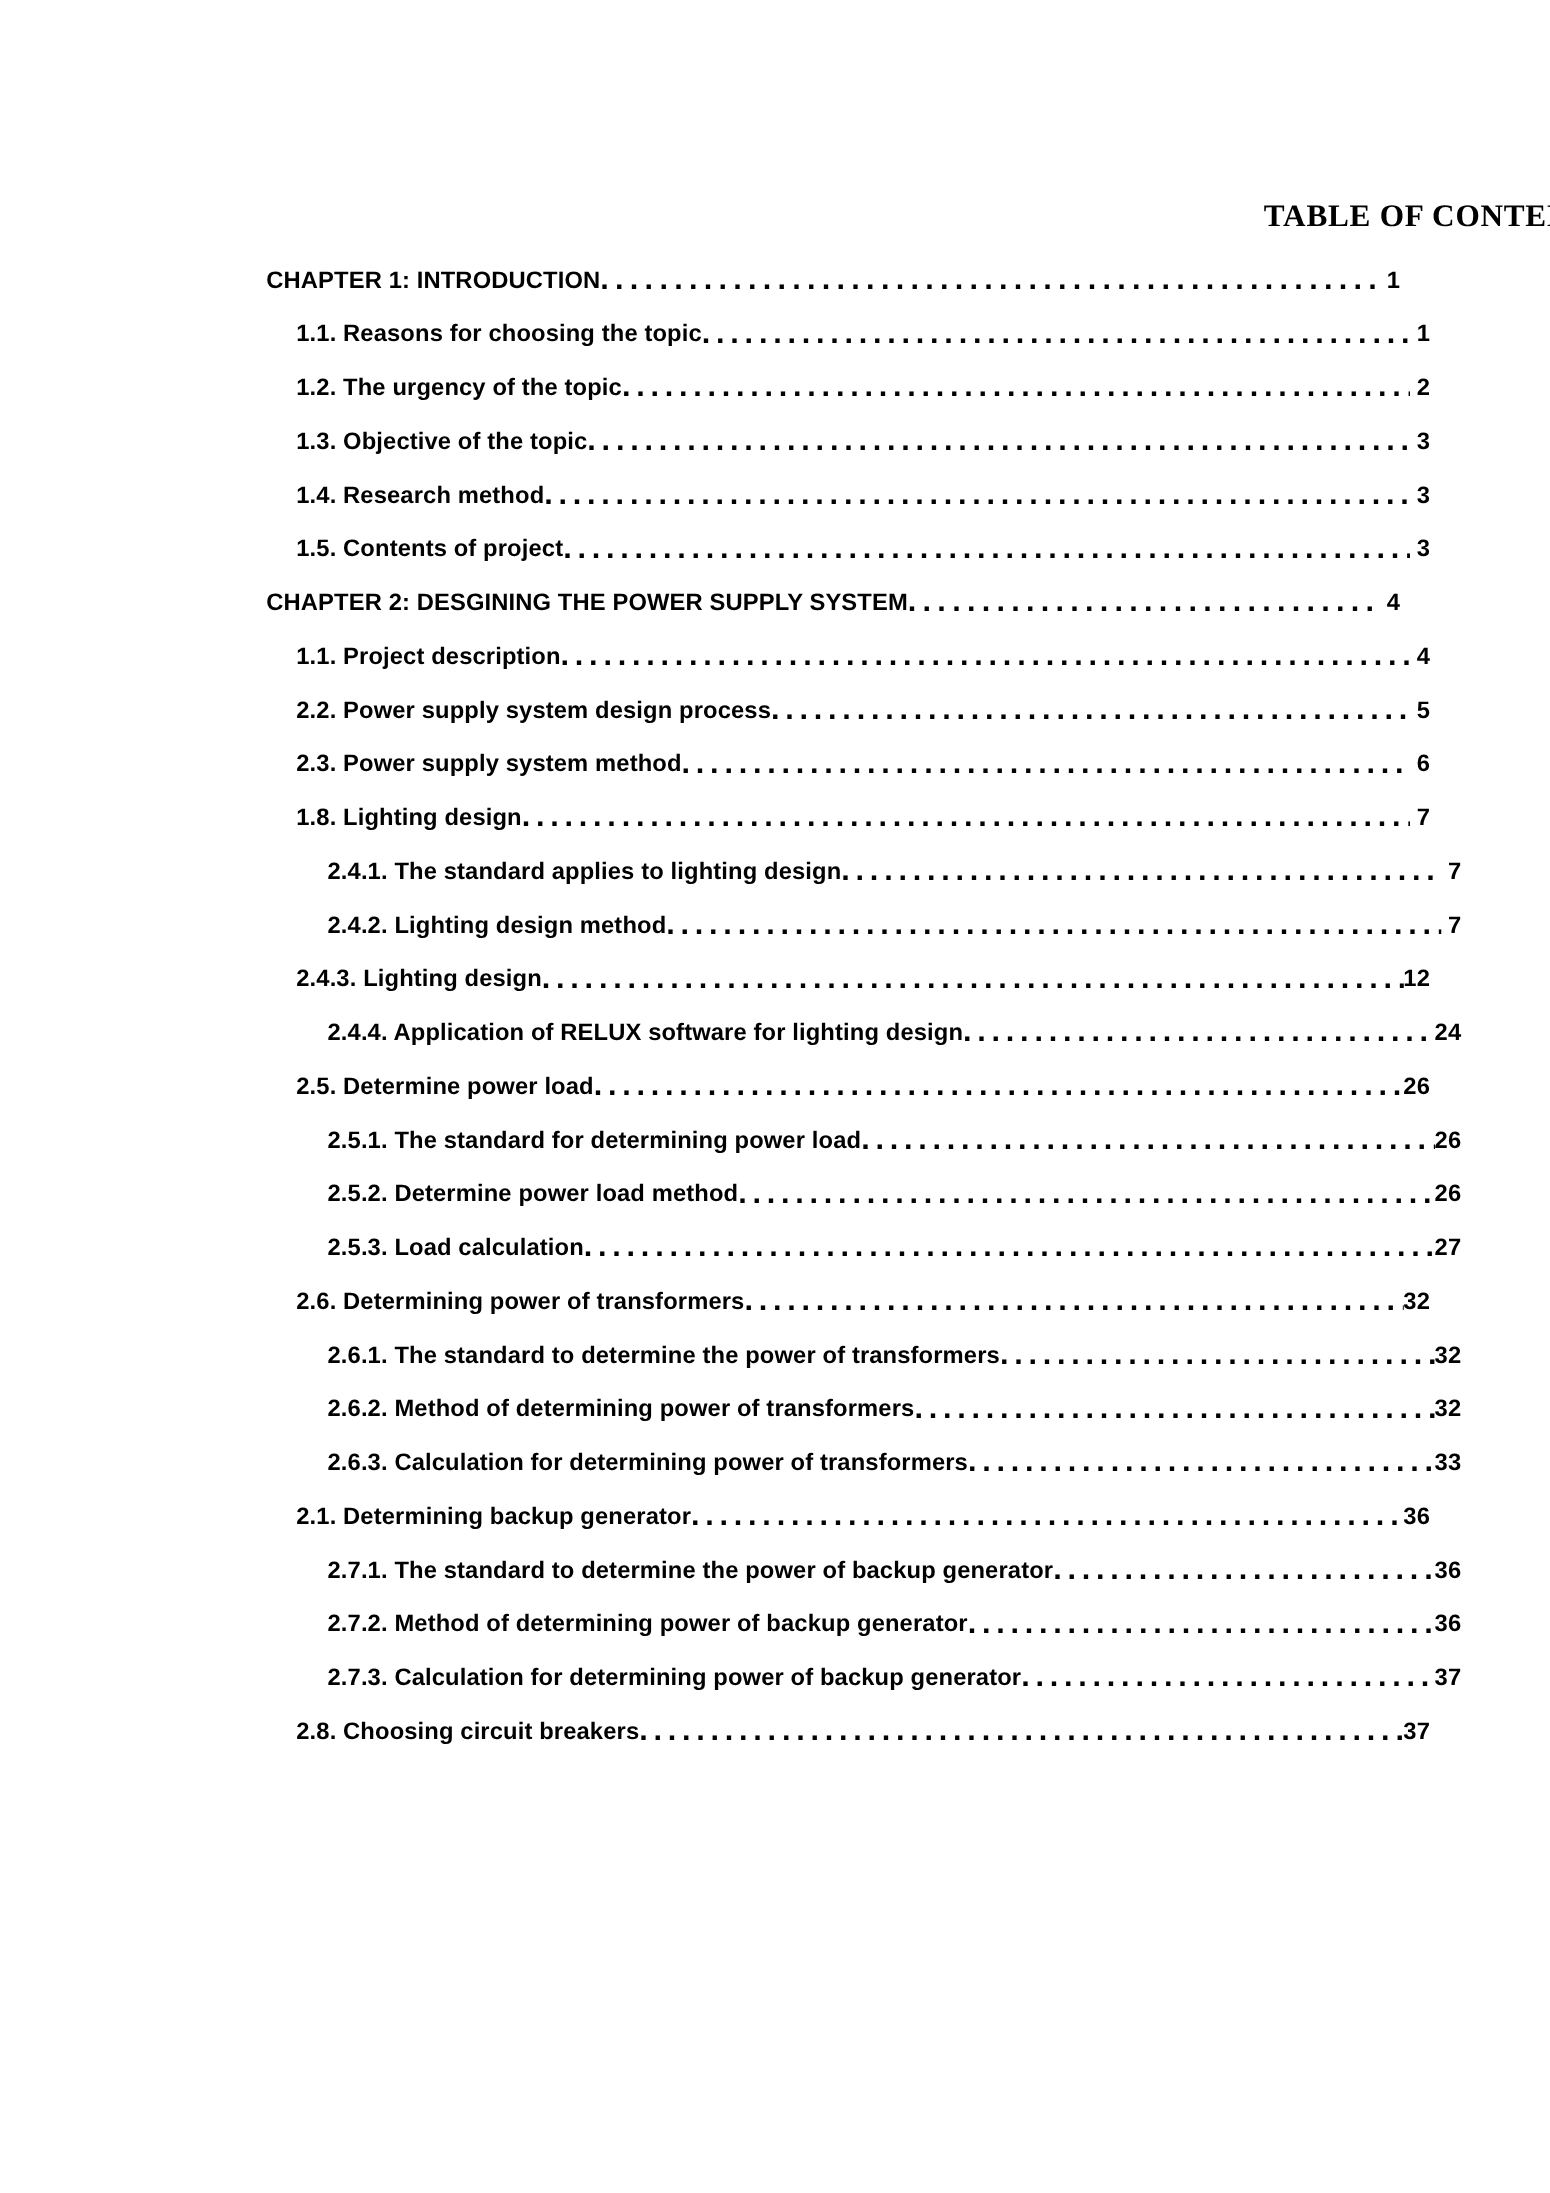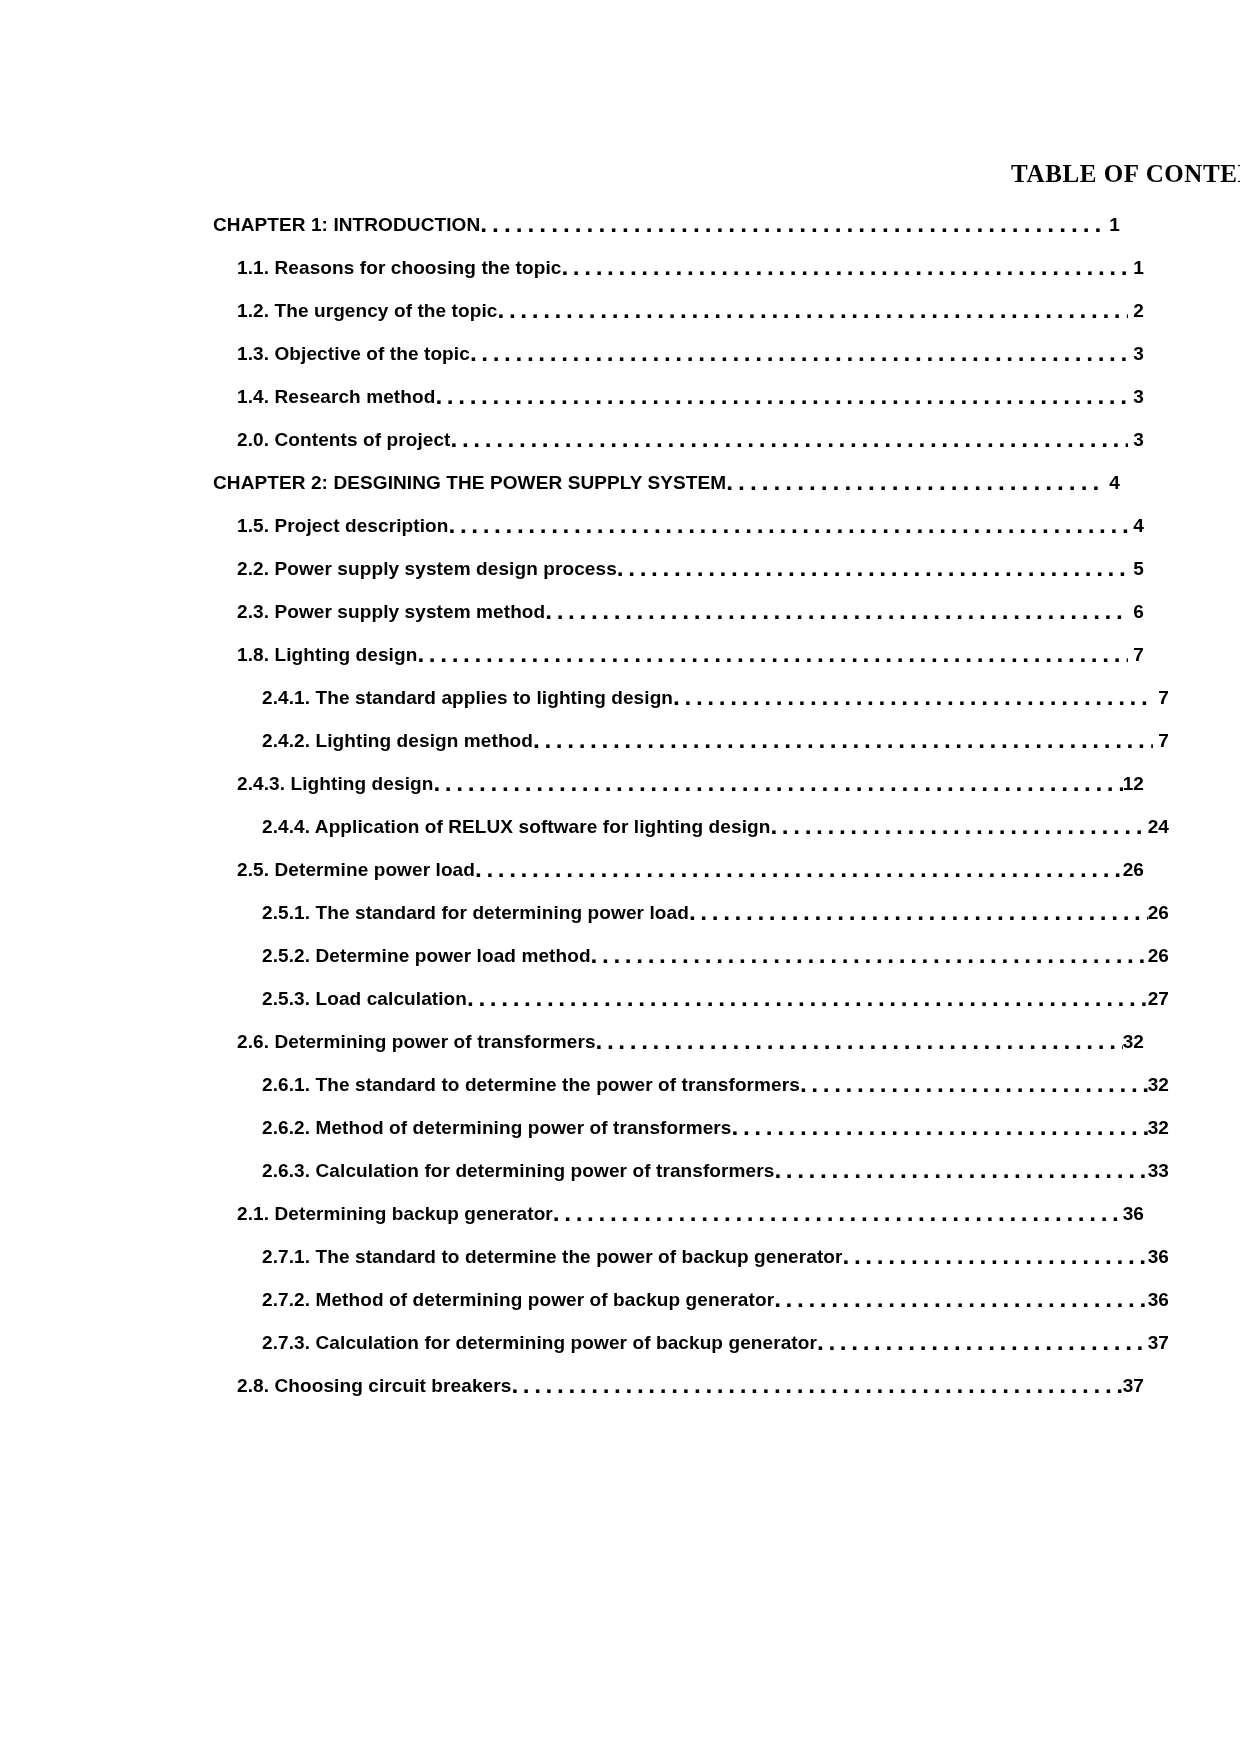--- a/index.html
+++ b/index.html
@@ -113,31 +113,31 @@
         <span class="entry-title">1.3. Objective of the topic</span>
         <span class="leader"></span>
         <span class="entry-page">3</span>
       </div>
       <div class="toc-entry level-2">
         <span class="entry-title">1.4. Research method</span>
         <span class="leader"></span>
         <span class="entry-page">3</span>
       </div>
       <div class="toc-entry level-2">
-        <span class="entry-title">2.0. Contents of project</span>
+        <span class="entry-title">1.5. Contents of project</span>
         <span class="leader"></span>
         <span class="entry-page">3</span>
       </div>
       <div class="toc-entry level-1">
         <span class="entry-title">CHAPTER 2: DESGINING THE POWER SUPPLY SYSTEM</span>
         <span class="leader"></span>
         <span class="entry-page">4</span>
       </div>
       <div class="toc-entry level-2">
-        <span class="entry-title">1.5. Project description</span>
+        <span class="entry-title">1.1. Project description</span>
         <span class="leader"></span>
         <span class="entry-page">4</span>
       </div>
       <div class="toc-entry level-2">
         <span class="entry-title">2.2. Power supply system design process</span>
         <span class="leader"></span>
         <span class="entry-page">5</span>
       </div>
       <div class="toc-entry level-2">
         <span class="entry-title">2.3. Power supply system method</span>

